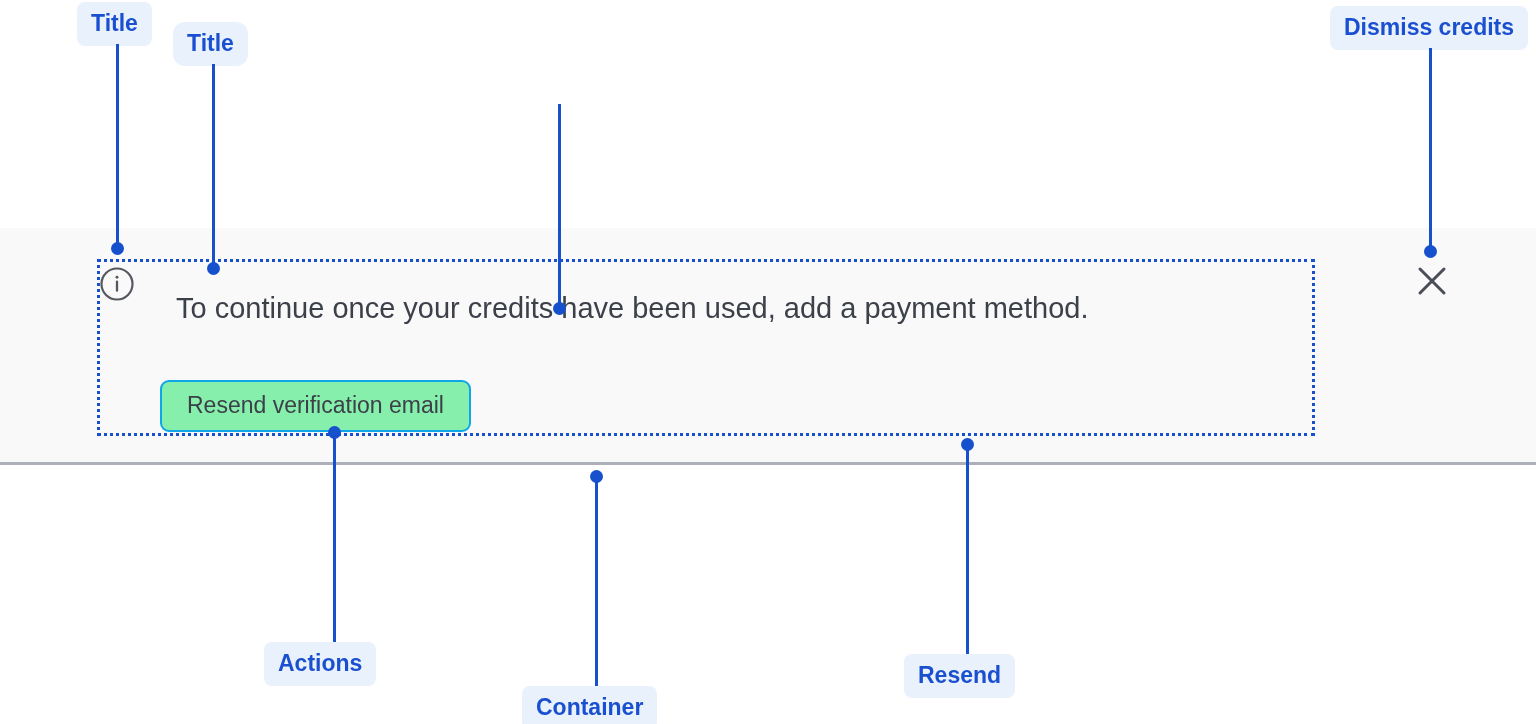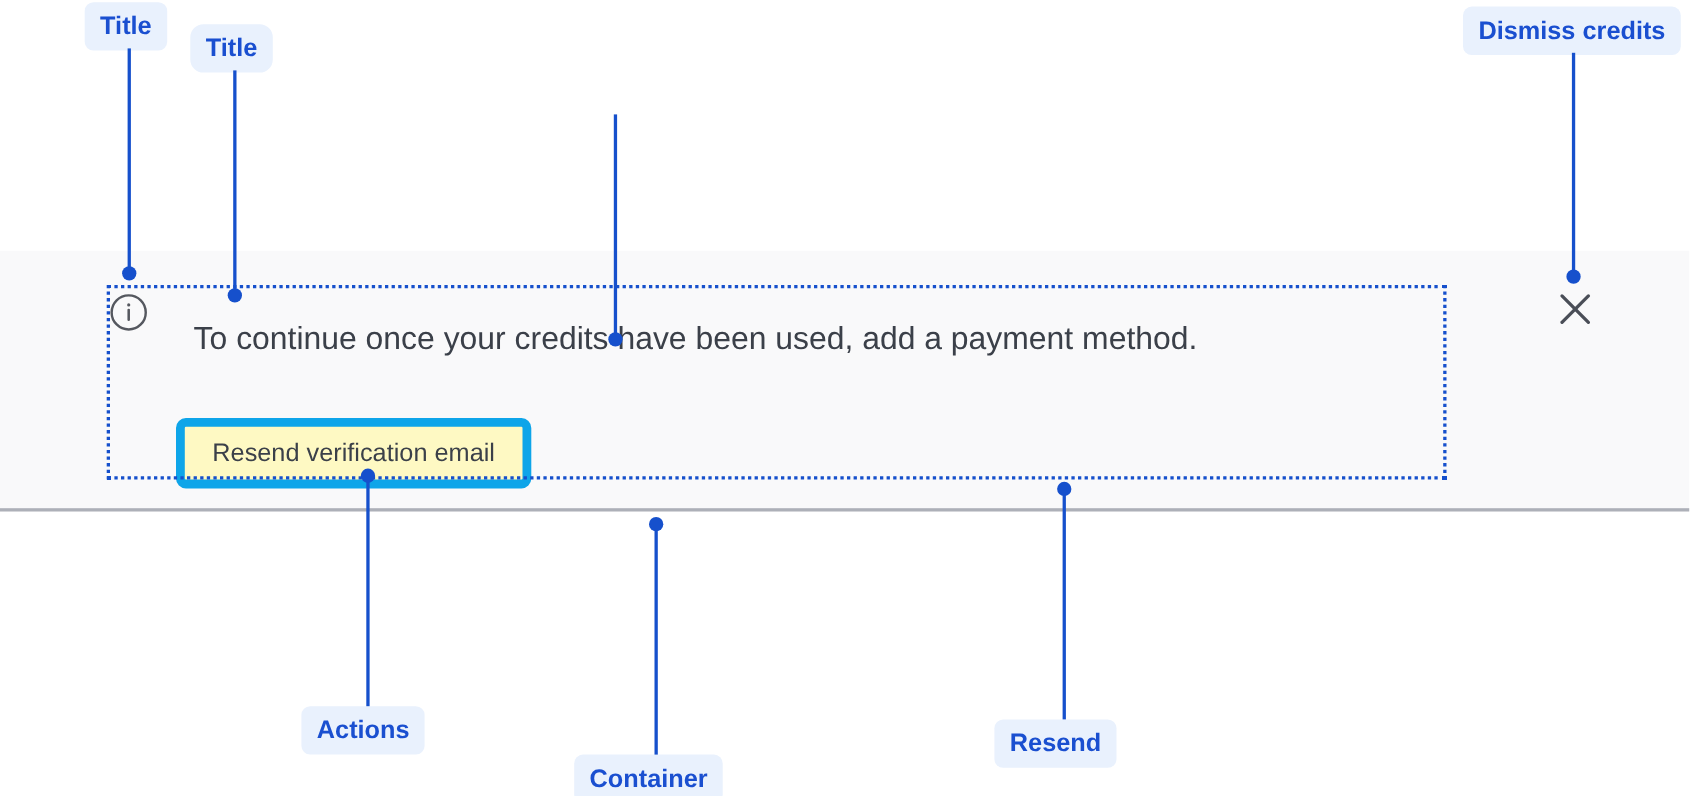--- a/index.html
+++ b/index.html
@@ -72,22 +72,22 @@
   .banner-actions {
     position: absolute;
     left: 63px;
     top: 121px;
   }
   .action-btn {
     display: inline-block;
     font-family: "Liberation Sans", sans-serif;
     font-size: 23px;
     color: #3b4049;
-    background: #fef9c3;
-    border: 8px solid #0ea5e9;
+    background: #86efac;
+    border: 2px solid #0ea5e9;
     border-radius: 9px;
     padding: 9px 25px 11px 25px;
     line-height: 28px;
     cursor: pointer;
   }
   .dismiss-btn {
     position: absolute;
     left: 1411px;
     top: 260px;
     width: 42px;
@@ -175,21 +175,21 @@
   <div class="ann-line" style="left:212px; top:64px; height:204px;"></div>
   <div class="ann-dot" style="left:207px; top:262px;"></div>
 
   <div class="ann-line" style="left:558px; top:104px; height:204px;"></div>
   <div class="ann-dot" style="left:553px; top:302px;"></div>
 
   <div class="ann-pill" style="left:1330px; top:6px;">Dismiss credits</div>
   <div class="ann-line" style="left:1429px; top:48px; height:204px;"></div>
   <div class="ann-dot" style="left:1424px; top:245px;"></div>
 
-  <div class="ann-pill" style="left:274px; top:642px;">Actions</div>
+  <div class="ann-pill" style="left:264px; top:642px;">Actions</div>
   <div class="ann-line" style="left:333px; top:432px; height:210px;"></div>
   <div class="ann-dot" style="left:328px; top:426px;"></div>
 
   <div class="ann-pill" style="left:522px; top:686px;">Container</div>
   <div class="ann-line" style="left:595px; top:476px; height:210px;"></div>
   <div class="ann-dot" style="left:590px; top:470px;"></div>
 
   <div class="ann-pill" style="left:904px; top:654px;">Resend</div>
   <div class="ann-line" style="left:966px; top:444px; height:210px;"></div>
   <div class="ann-dot" style="left:961px; top:438px;"></div>

